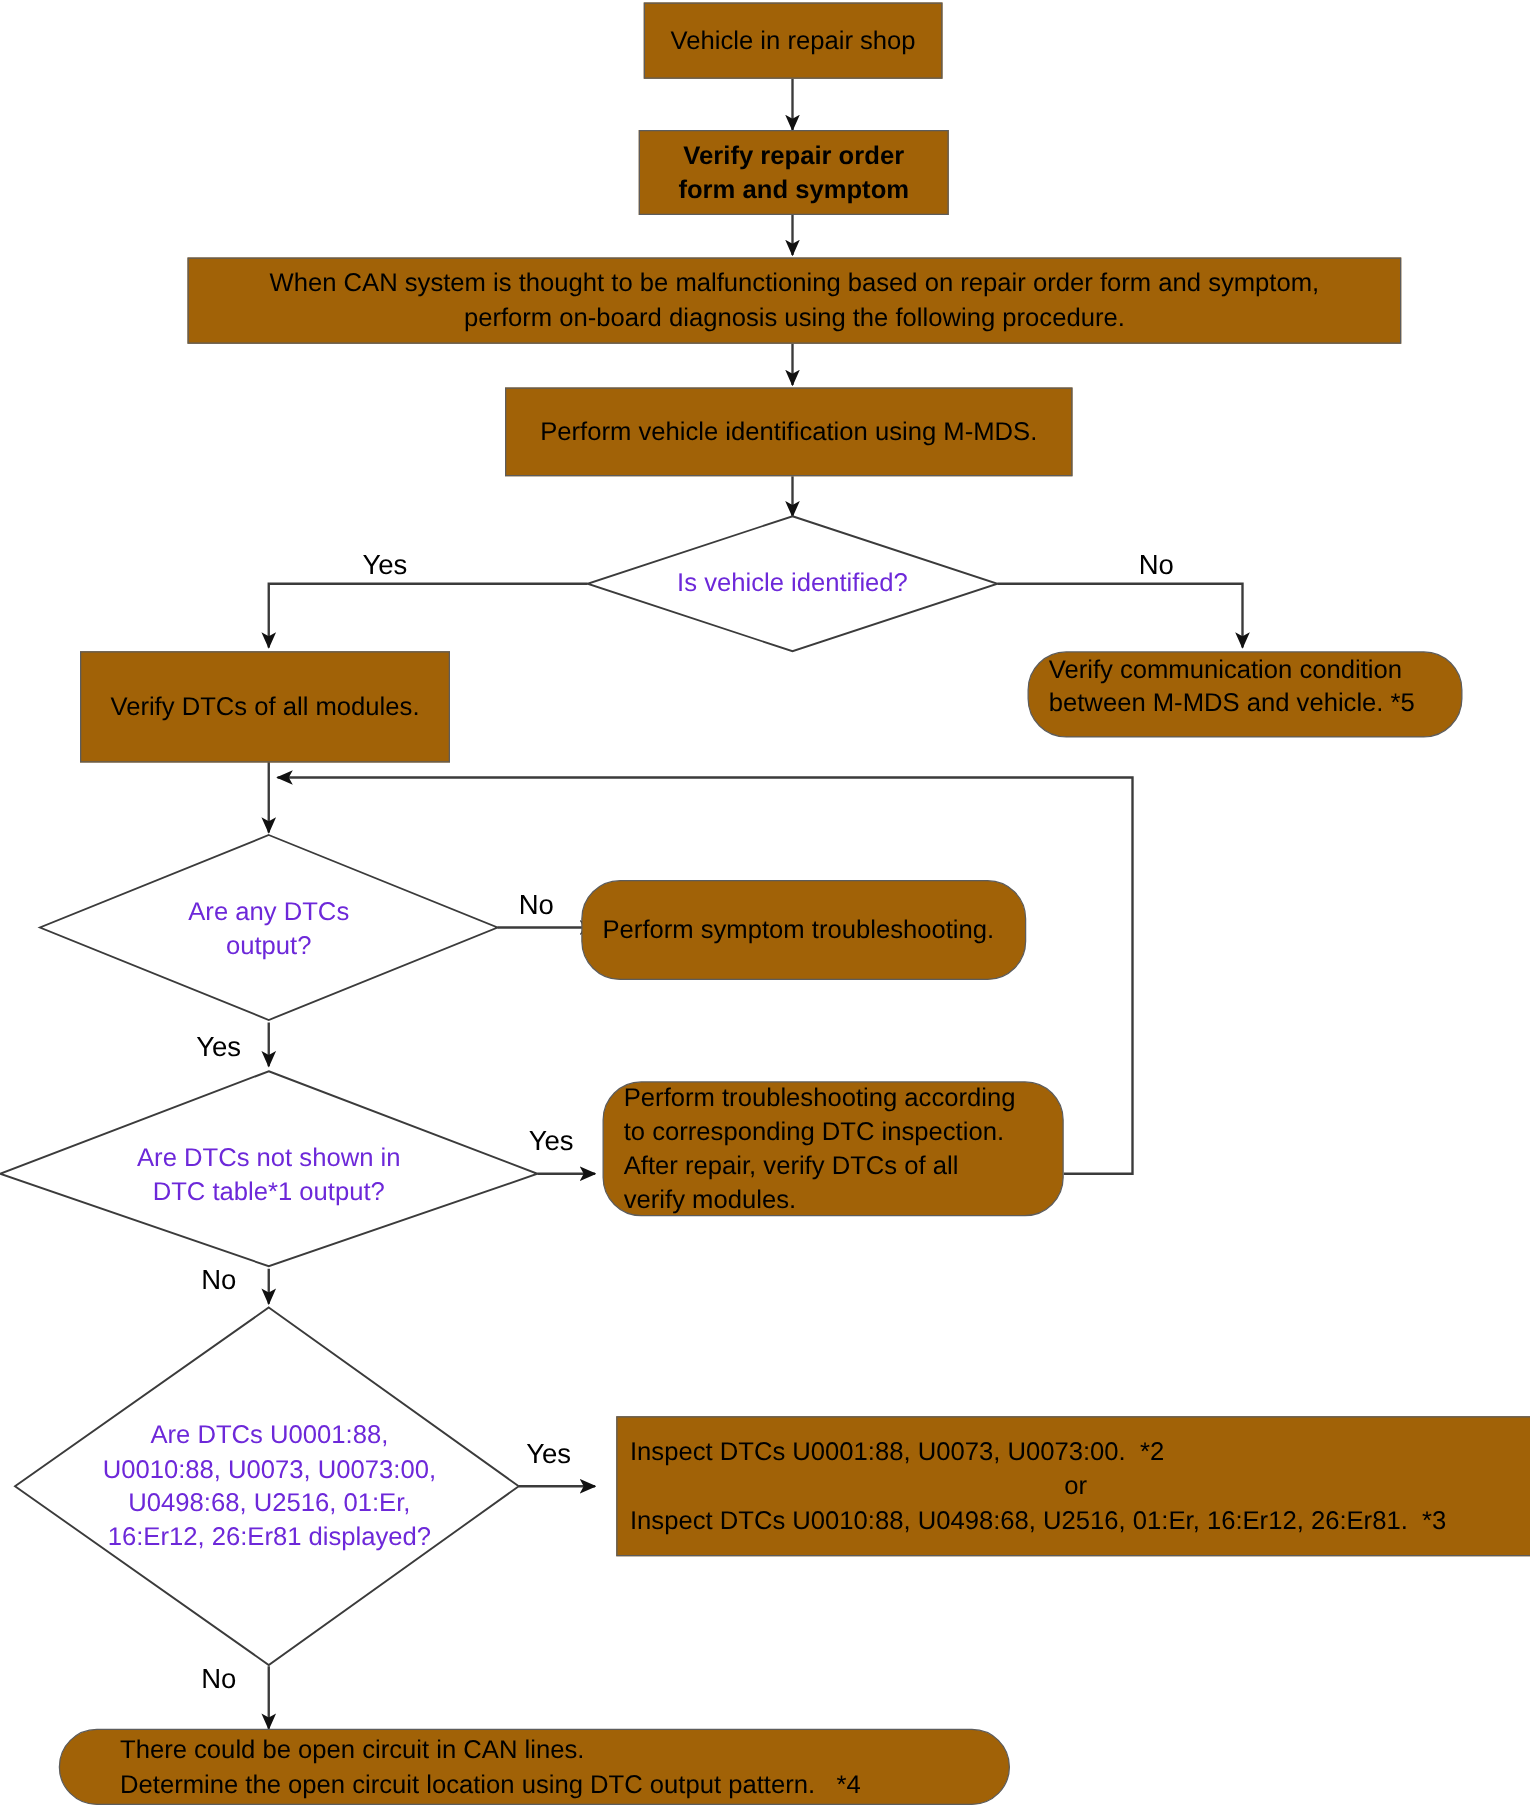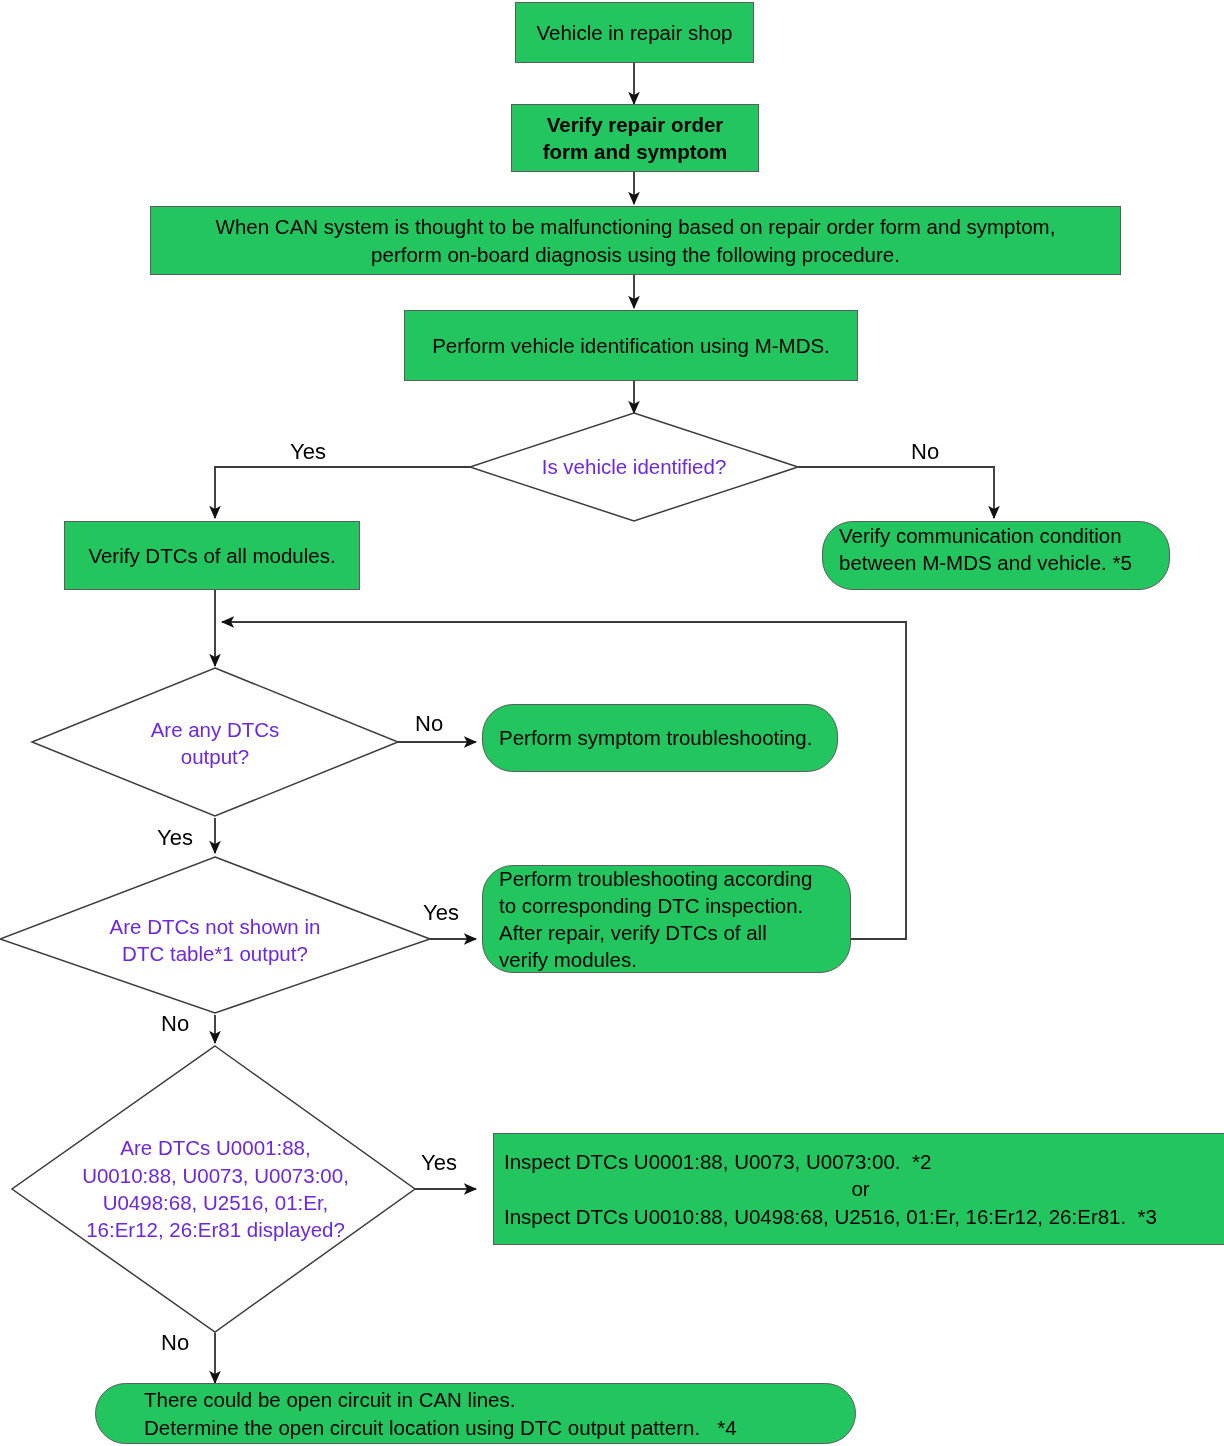--- a/index.html
+++ b/index.html
@@ -33,21 +33,21 @@
     align-items: center;
     justify-content: center;
     text-align: center;
     font-size: 20.5px;
     line-height: 1.32;
     color: #000;
     z-index: 3;
   }
   .box {
     border: 1.6px solid #5c5c5c;
-    background: #22c55e;
+    background: #a16207;
   }
   .box.align-left {
     justify-content: flex-start;
     text-align: left;
     border-radius: 31px;
   }
   .diamond-label {
     position: absolute;
     display: flex;
     align-items: center;
@@ -129,47 +129,47 @@
 
   <div class="node box" style="left:150px; top:206px; width:971px; height:69px; flex-direction:column;">
     <span class="nowrap-line">When CAN system is thought to be malfunctioning based on repair order form and symptom,</span>
     <span class="nowrap-line">perform on-board diagnosis using the following procedure.</span>
   </div>
 
   <div class="node box" style="left:404px; top:310px; width:454px; height:71px;">
     <span>Perform vehicle identification using M-MDS.</span>
   </div>
 
-  <div class="node box" style="left:64px; top:521px; width:296px; height:69px;">
+  <div class="node box" style="left:64px; top:521px; width:296px; height:89px;">
     <span>Verify DTCs of all modules.</span>
   </div>
 
   <div class="node box align-left pad-l" style="left:822px; top:521px; width:348px; height:69px; flex-direction:column; align-items:flex-start;">
     <span class="nowrap-line">Verify communication condition</span>
     <span class="nowrap-line">between M-MDS and vehicle. *5</span>
   </div>
 
-  <div class="node box align-left pad-l" style="left:482px; top:704px; width:356px; height:68px;">
+  <div class="node box align-left pad-l" style="left:465px; top:704px; width:356px; height:80px;">
     <span>Perform symptom troubleshooting.</span>
   </div>
 
   <div class="node box align-left pad-l" style="left:482px; top:865px; width:369px; height:108px; flex-direction:column; align-items:flex-start; justify-content:center;">
     <span class="nowrap-line">Perform troubleshooting according</span>
     <span class="nowrap-line">to corresponding DTC inspection.</span>
     <span class="nowrap-line">After repair, verify DTCs of all</span>
     <span class="nowrap-line">verify modules.</span>
   </div>
 
   <div class="node box" style="left:493px; top:1133px; width:735px; height:112px; flex-direction:column; align-items:stretch; justify-content:center; padding-left:10px; padding-right:10px;">
     <span class="nowrap-line" style="text-align:left;">Inspect DTCs U0001:88, U0073, U0073:00.  *2</span>
     <span class="nowrap-line" style="text-align:center; padding-left:0px;">or</span>
     <span class="nowrap-line" style="text-align:left;">Inspect DTCs U0010:88, U0498:68, U2516, 01:Er, 16:Er12, 26:Er81.  *3</span>
   </div>
 
-  <div class="node box align-left" style="left:47px; top:1383px; width:761px; height:61px; flex-direction:column; align-items:flex-start; justify-content:center; padding-left:48px;margin-left:48px;">
+  <div class="node box align-left" style="left:47px; top:1383px; width:761px; height:61px; flex-direction:column; align-items:flex-start; justify-content:center; padding-left:48px;">
     <span class="nowrap-line">There could be open circuit in CAN lines.</span>
     <span class="nowrap-line">Determine the open circuit location using DTC output pattern.   *4</span>
   </div>
 
   <div class="diamond-label" style="left:494px; top:441px; width:280px; height:52px;">
     <span>Is vehicle identified?</span>
   </div>
 
   <div class="diamond-label" style="left:95px; top:713px; width:240px; height:60px; flex-direction:column;">
     <span class="nowrap-line">Are any DTCs</span>

